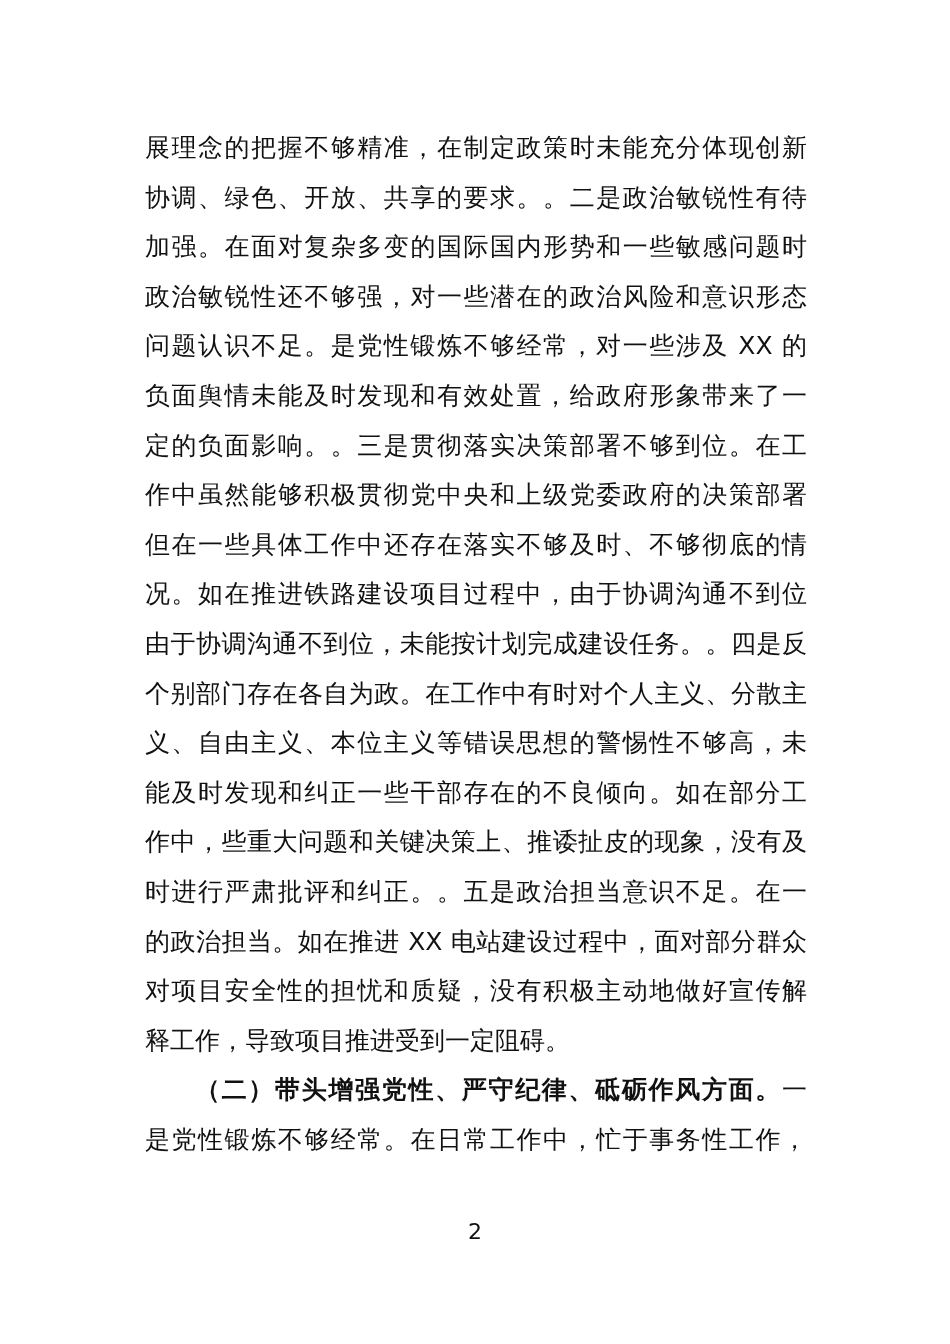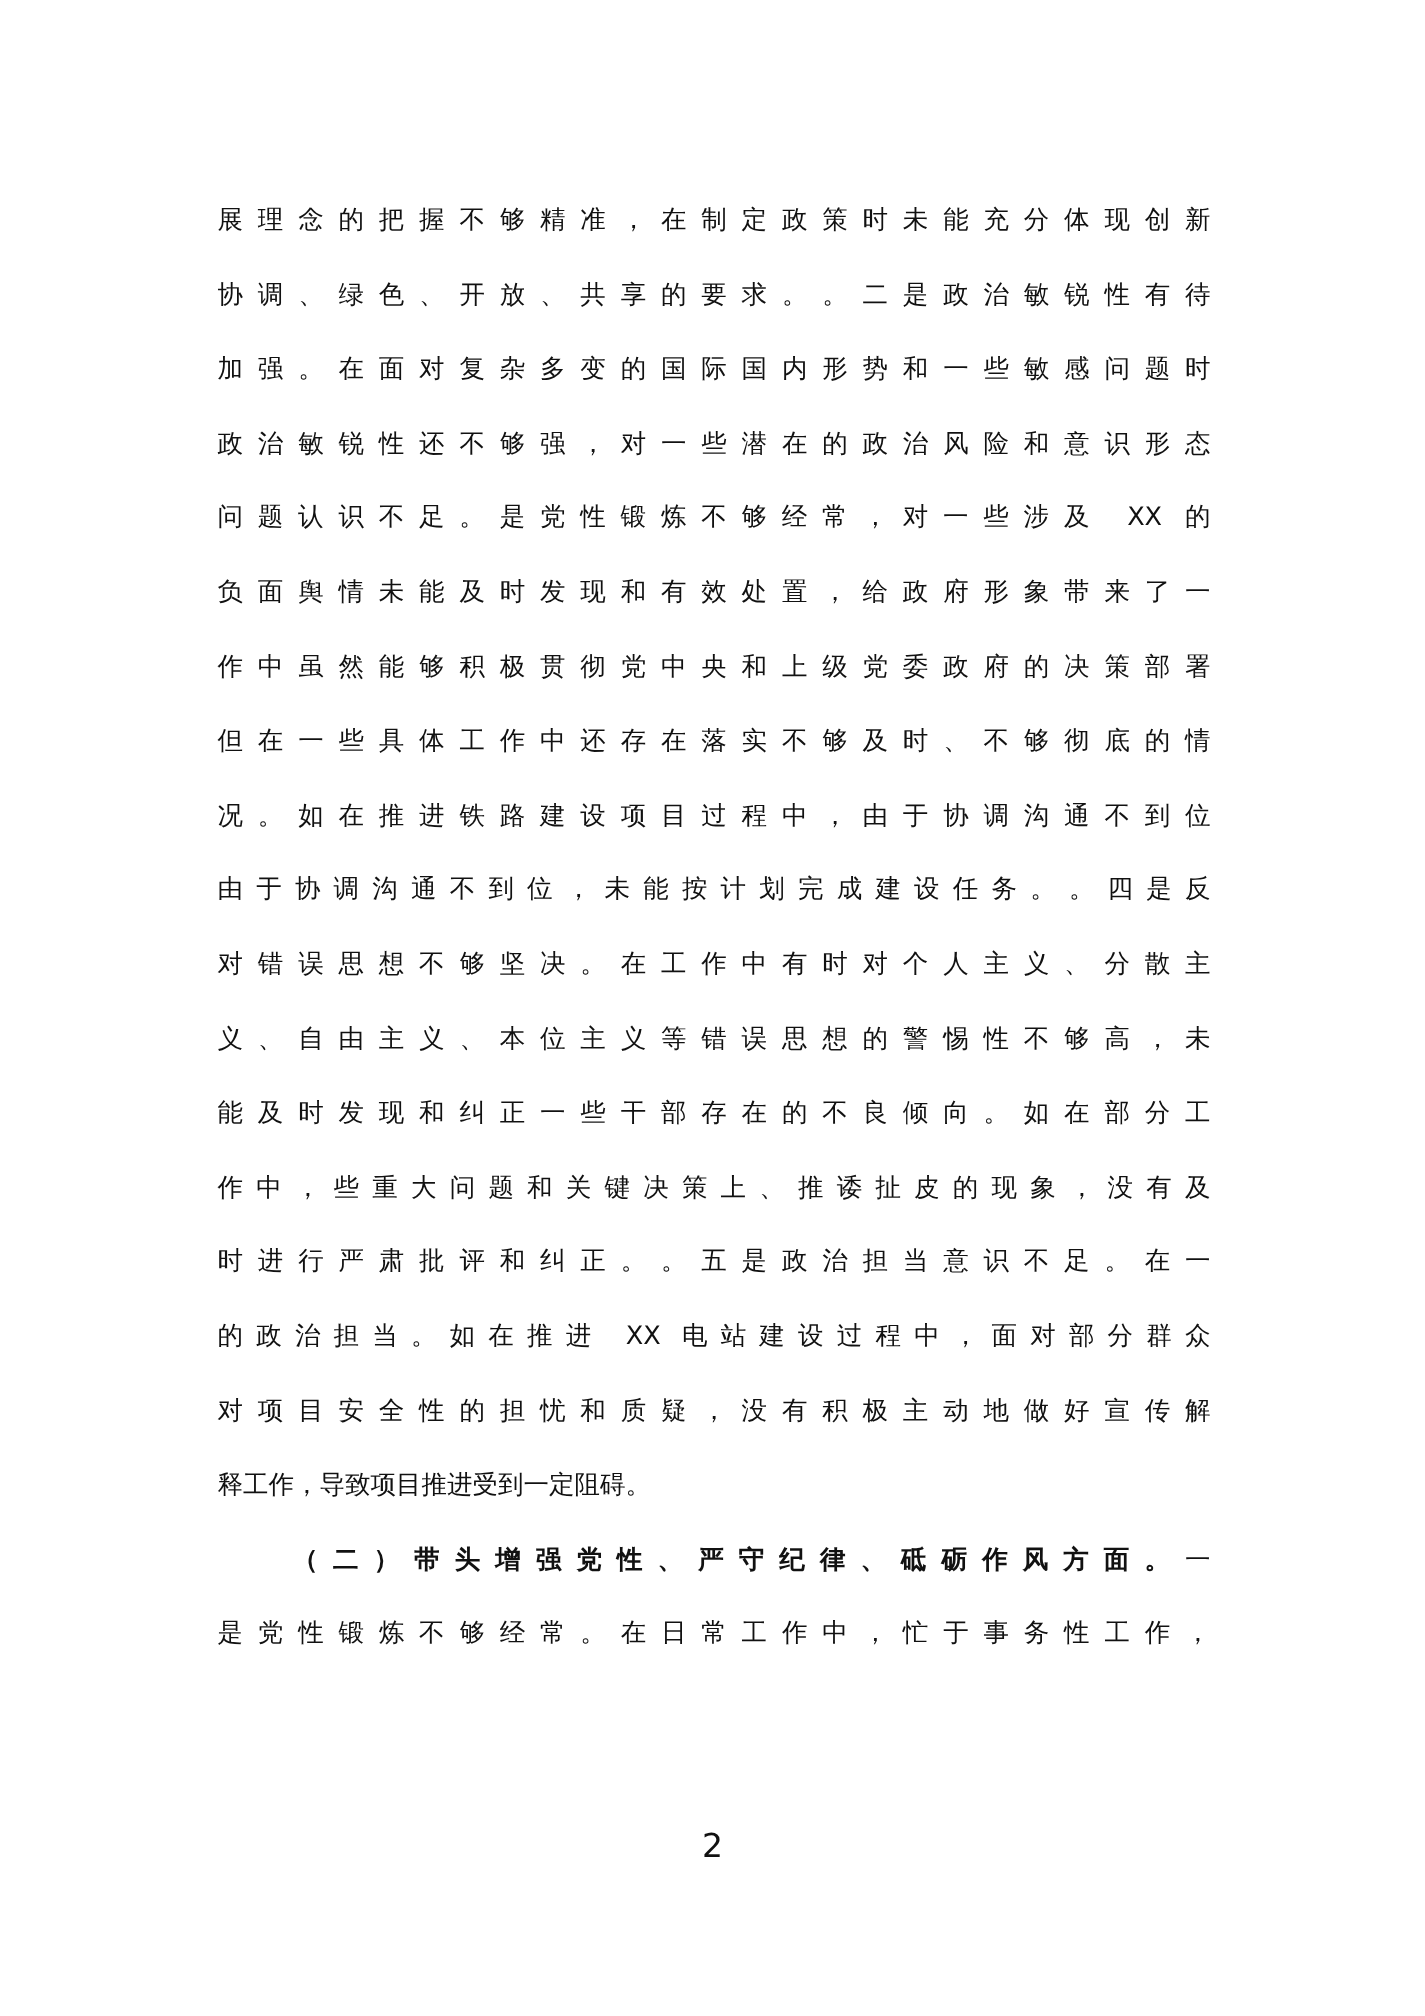--- a/index.html
+++ b/index.html
@@ -1,21 +1,21 @@
 <!DOCTYPE html>
 <html><head>
 <meta charset="utf-8">
 <style>
   html, body { margin: 0; padding: 0; background: #ffffff; }
   body { width: 950px; height: 1344px; position: relative; overflow: hidden; }
   .page { position: absolute; left: 0; top: 0; width: 950px; height: 1344px; background: #fff; }
   .body-text {
     position: absolute; left: 145px; top: 123px; width: 662px;
     font-family: "DejaVu Sans", sans-serif;
-    font-size: 17px; line-height: 49.6px; color: #111;
+    font-size: 25px; line-height: 49.6px; color: #111;
   }
   .line { display: block; white-space: nowrap; text-align: justify; text-align-last: justify; height: 49.6px; }
   .line.last { text-align-last: left; }
   .line.indent { padding-left: 50px; }
   .bold { font-weight: bold; margin-top: 44px; }
   .page-number {
     position: absolute; left: 0; width: 950px; top: 1219px; text-align: center;
     font-family: "DejaVu Sans", sans-serif; font-size: 22px; color: #111;
   }
 </style>
@@ -24,25 +24,26 @@
 
 <div class="page">
   <div class="body-text">
     <div>
       <span class="line">展理念的把握不够精准，在制定政策时未能充分体现创新</span>
       <span class="line">协调、绿色、开放、共享的要求。。二是政治敏锐性有待</span>
       <span class="line">加强。在面对复杂多变的国际国内形势和一些敏感问题时</span>
       <span class="line">政治敏锐性还不够强，对一些潜在的政治风险和意识形态</span>
       <span class="line">问题认识不足。是党性锻炼不够经常，对一些涉及 XX 的</span>
       <span class="line">负面舆情未能及时发现和有效处置，给政府形象带来了一</span>
+      <span class="line">定的负面影响。。三是贯彻落实决策部署不够到位。在工</span>
       <span class="line">作中虽然能够积极贯彻党中央和上级党委政府的决策部署</span>
       <span class="line">但在一些具体工作中还存在落实不够及时、不够彻底的情</span>
       <span class="line">况。如在推进铁路建设项目过程中，由于协调沟通不到位</span>
       <span class="line">由于协调沟通不到位，未能按计划完成建设任务。。四是反</span>
-      <span class="line">对错误思想不够坚决。在工作中有时对个人主义、分散主</span>
+      <span class="line">个别部门存在各自为政。在工作中有时对个人主义、分散主</span>
       <span class="line">义、自由主义、本位主义等错误思想的警惕性不够高，未</span>
       <span class="line">能及时发现和纠正一些干部存在的不良倾向。如在部分工</span>
       <span class="line">作中，些重大问题和关键决策上、推诿扯皮的现象，没有及</span>
       <span class="line">时进行严肃批评和纠正。。五是政治担当意识不足。在一</span>
       <span class="line">的政治担当。如在推进 XX 电站建设过程中，面对部分群众</span>
       <span class="line">对项目安全性的担忧和质疑，没有积极主动地做好宣传解</span>
       <span class="line last">释工作，导致项目推进受到一定阻碍。</span>
     </div>
     <div>
       <span class="line indent"><span class="bold">（二）带头增强党性、严守纪律、砥砺作风方面。</span><span>一</span></span>

